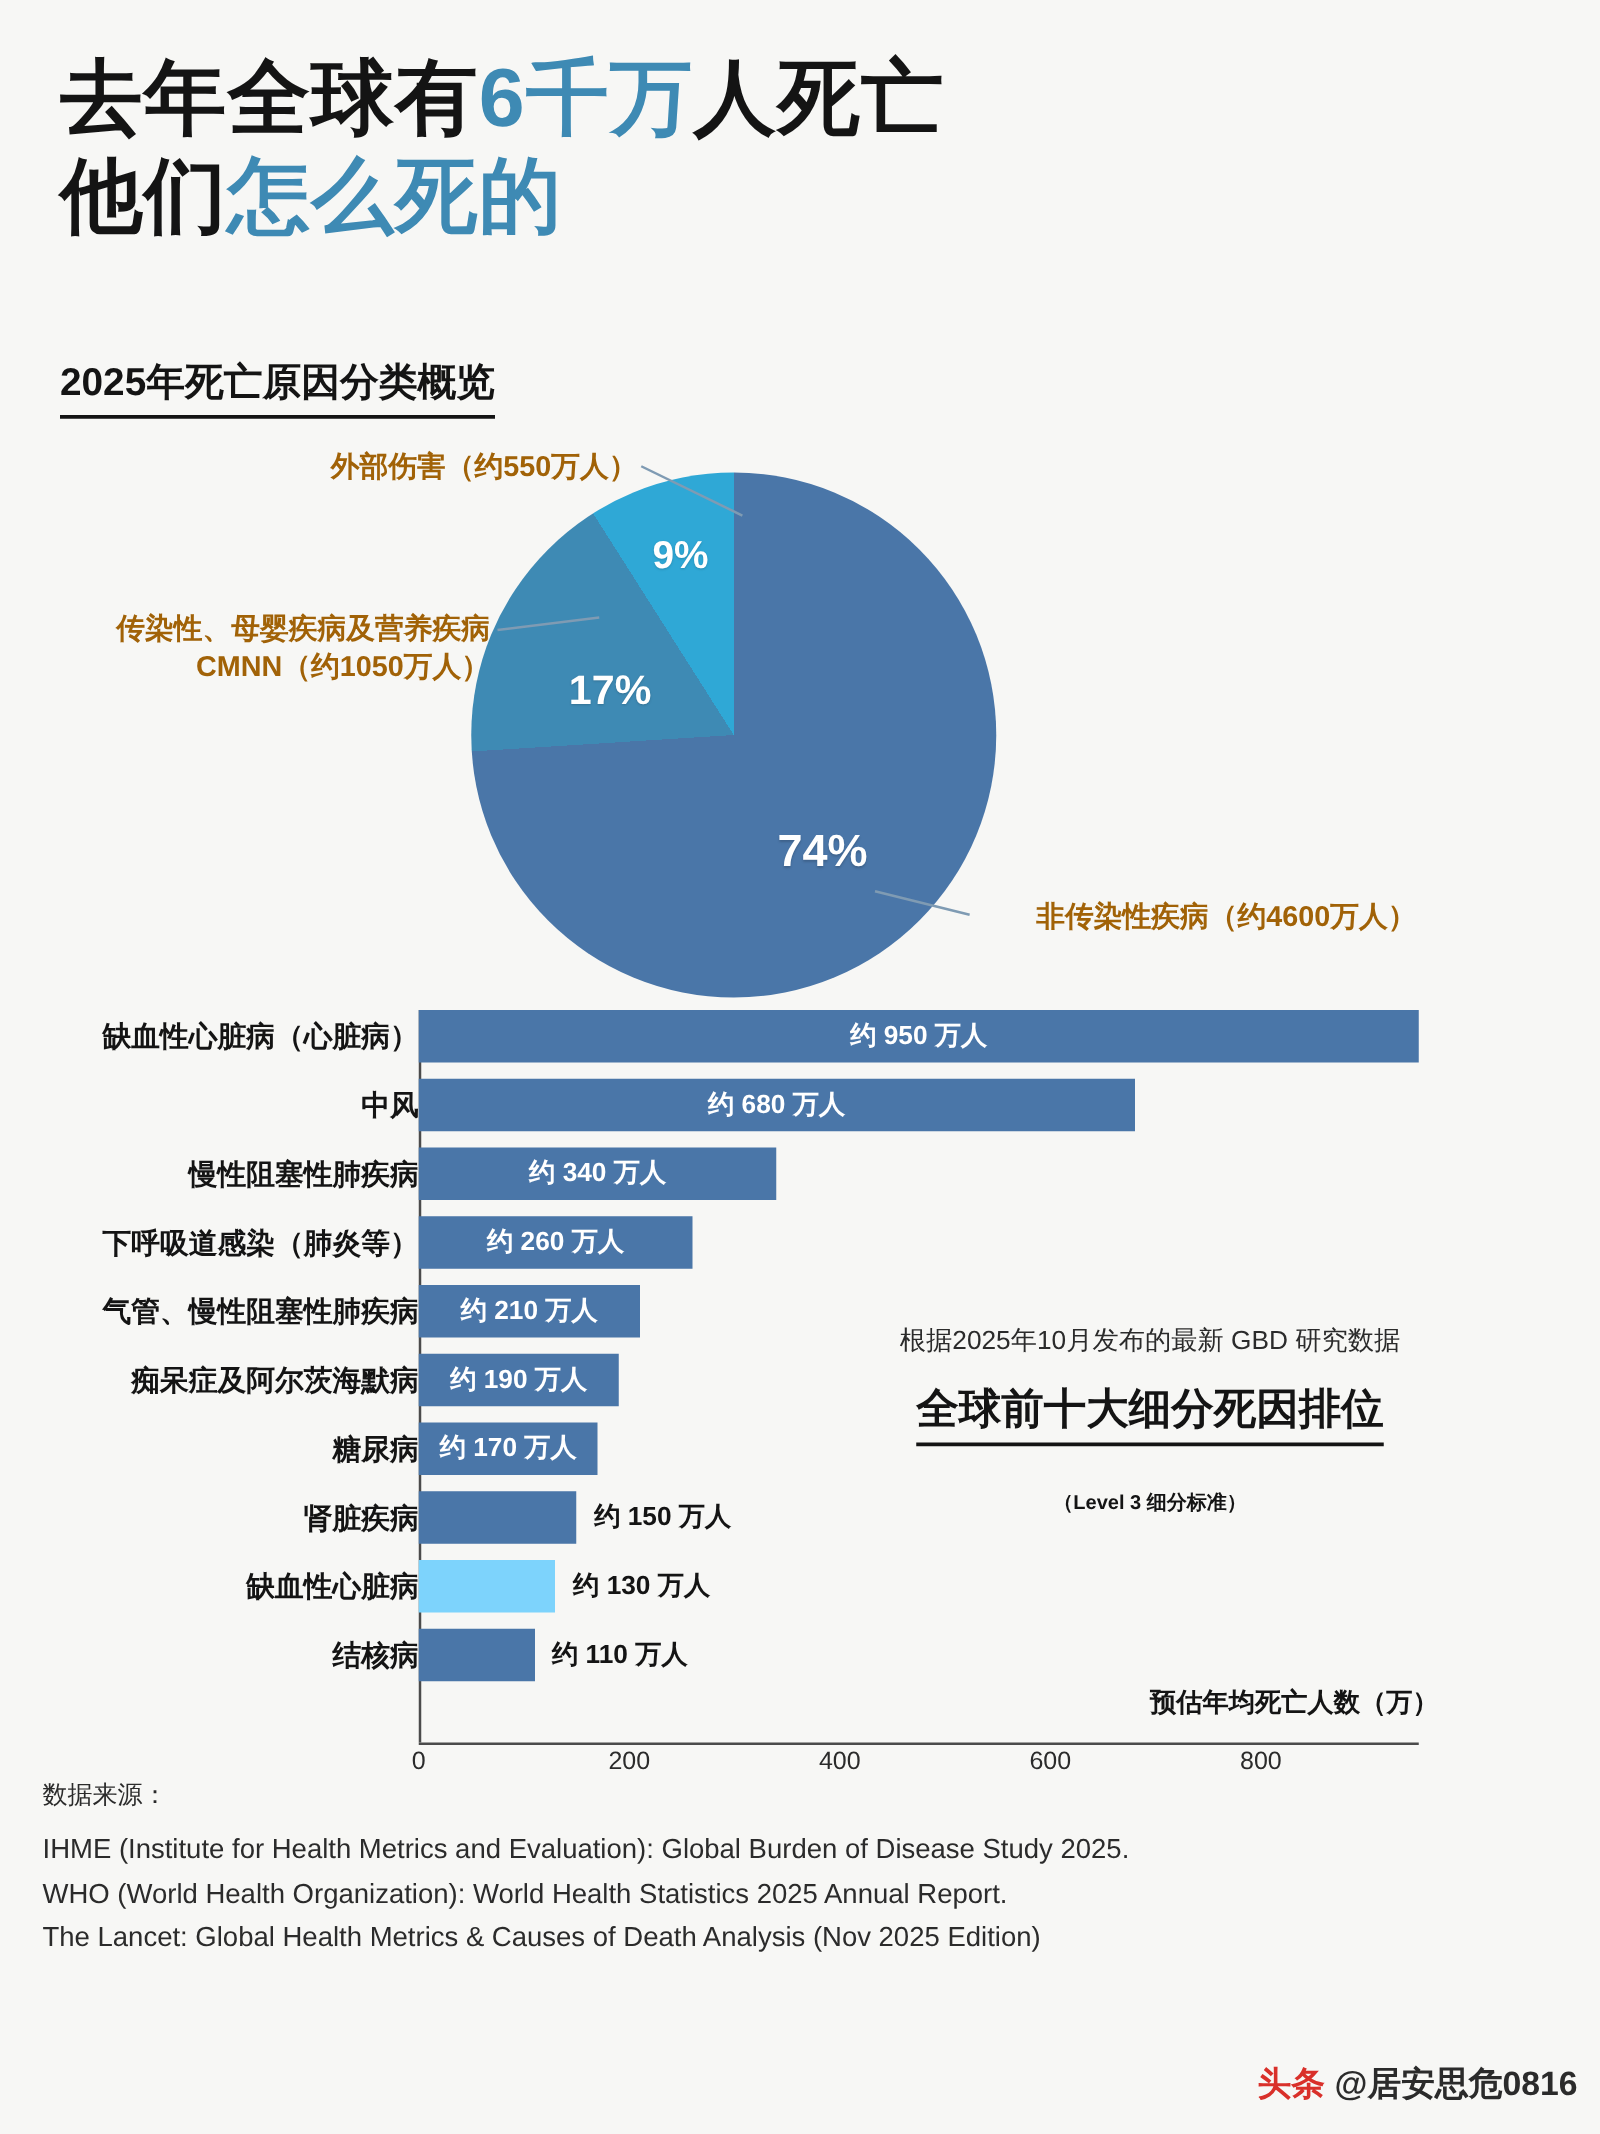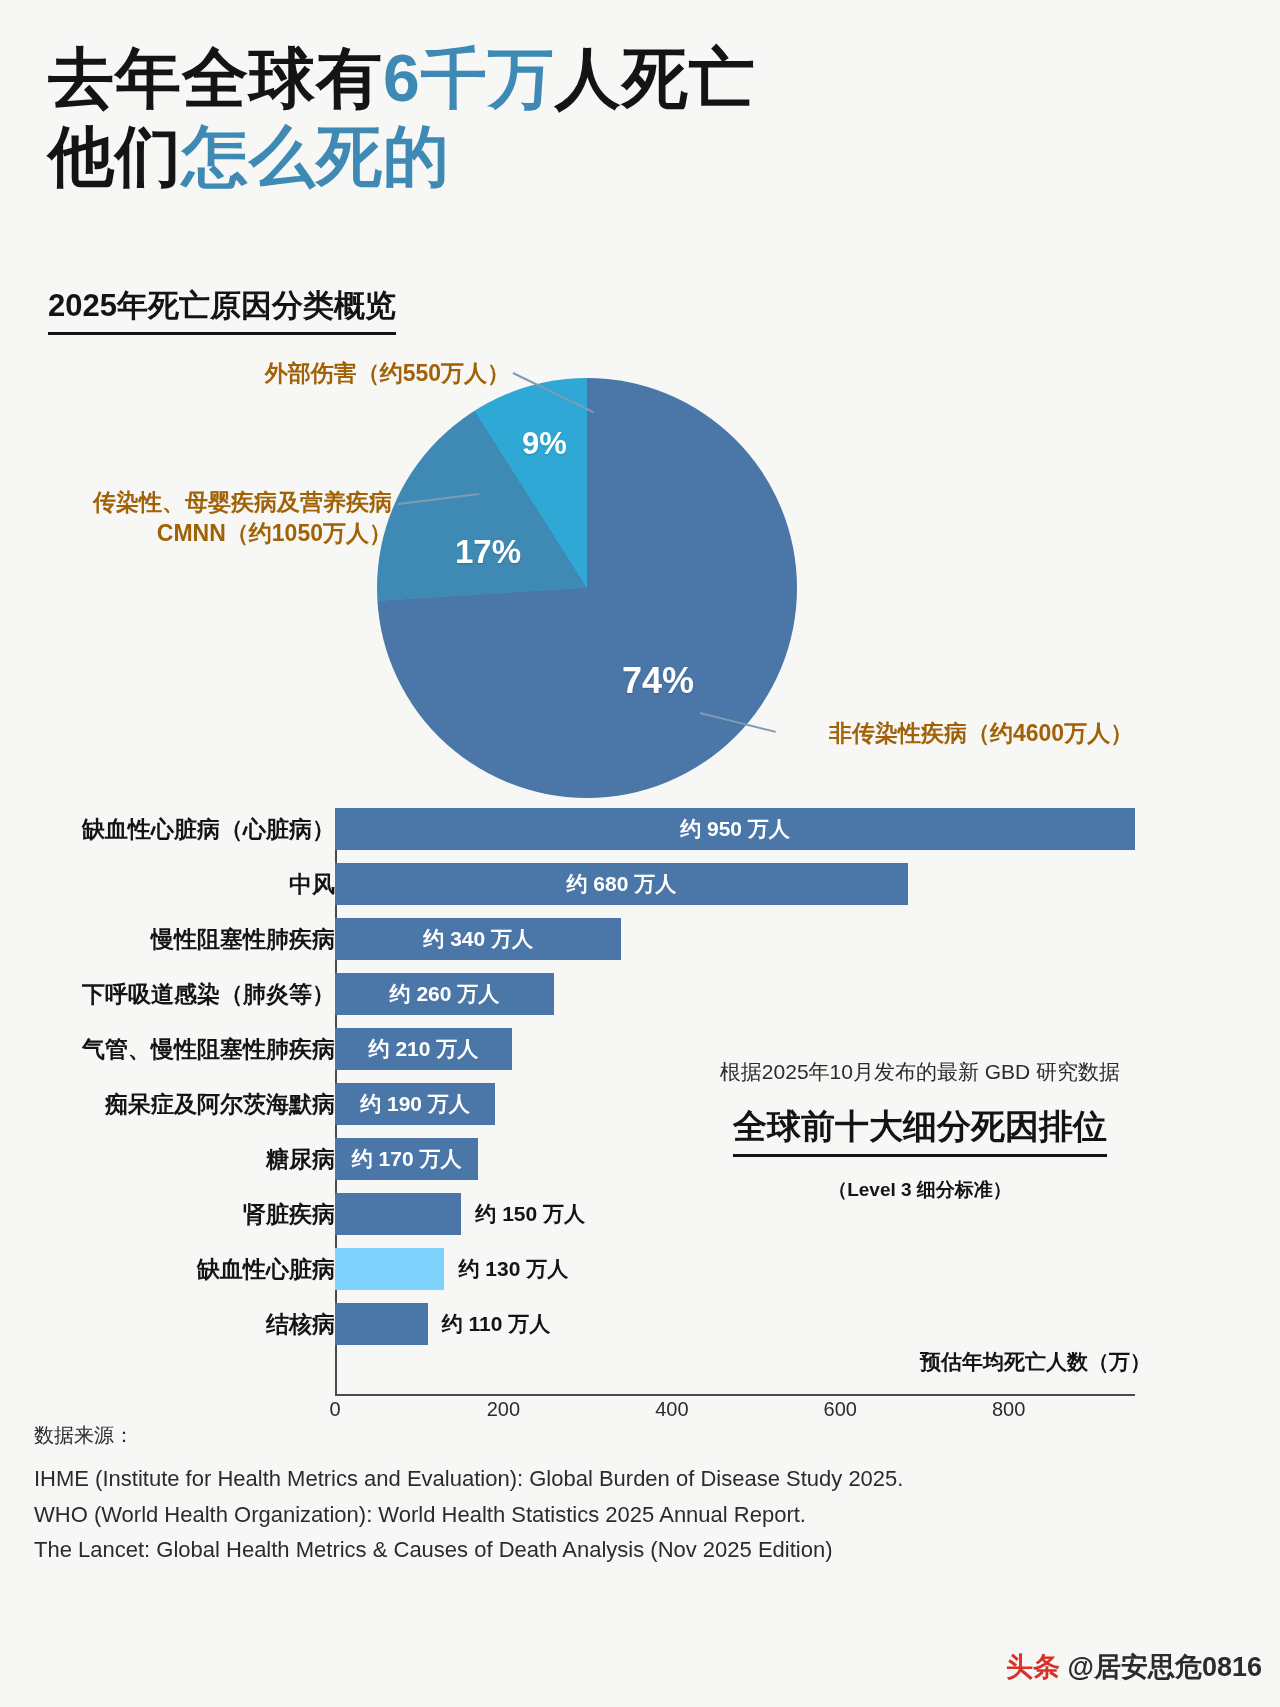--- a/index.html
+++ b/index.html
@@ -193,22 +193,22 @@
   }
   .note-big {
     font-size: 34px;
     font-weight: 800;
     color: #141414;
     border-bottom: 3px solid #141414;
     display: inline-block;
     padding-bottom: 4px;
   }
   .note-sub {
-    margin-top: 20px;
-    font-size: 19px;
+    margin-top: 35px;
+    font-size: 16px;
     font-weight: 700;
     color: #141414;
   }
 
   
   .sources {
     position: absolute;
     left: 34px;
     top: 1422px;
     width: 1200px;

